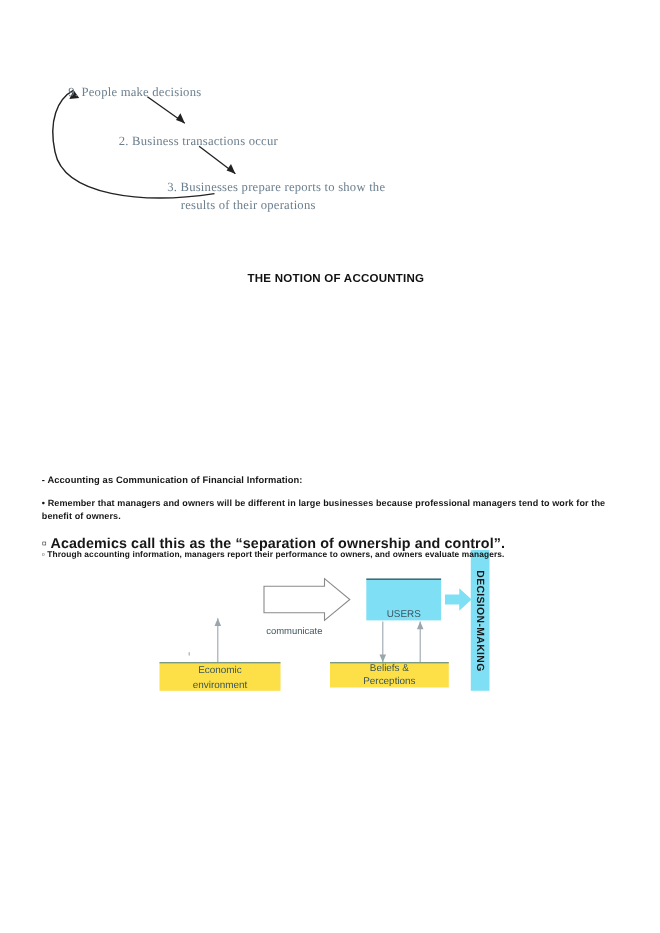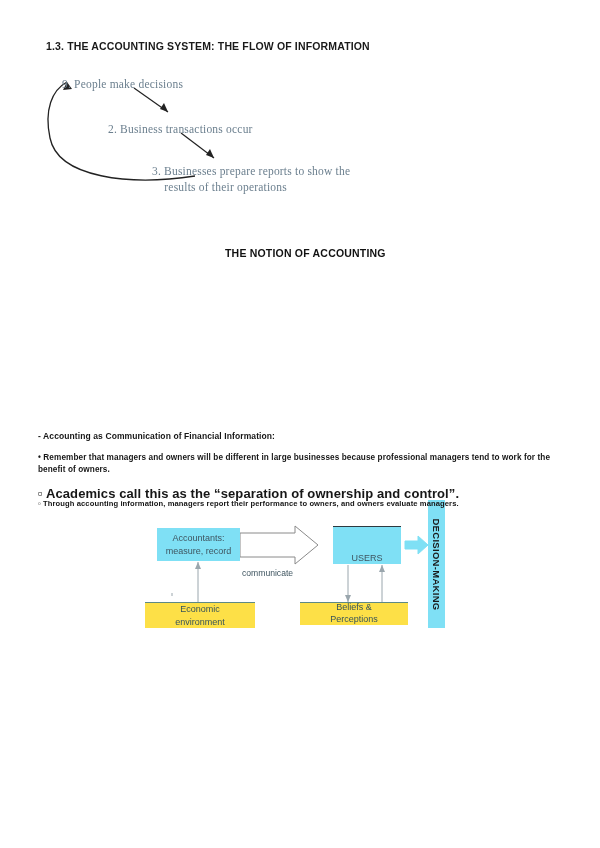--- a/index.html
+++ b/index.html
@@ -99,21 +99,20 @@
   
   .diag2{position:absolute;left:0;top:520px;width:600px;height:200px;}
 
   .arr-svg{position:absolute;left:0;top:0;width:600px;height:848px;pointer-events:none;}
 </style>
 </head>
 <body>
 
 <div class="page">
 
-  <div class="sec-title">1.3. THE ACCOUNTING SYSTEM: THE FLOW OF INFORMATION</div>
 
   <svg class="flow-svg" width="330" height="130" viewBox="0 0 330 130">
 
     <g stroke="#222" stroke-width="1.2" fill="none">
       <line x1="94" y1="20" x2="128" y2="44"></line>
     </g>
     <polygon points="128,44 120,41 124,35" fill="#222"></polygon>
 
     <g stroke="#222" stroke-width="1.2" fill="none">
       <line x1="141" y1="65" x2="174" y2="90"></line>
@@ -144,24 +143,20 @@
 
       <line x1="348" y1="325" x2="348" y2="362" stroke="#9aa6ad" stroke-width="1"></line>
       <polygon points="348,362 345,355 351,355" fill="#9aa6ad"></polygon>
 
       <line x1="382" y1="325" x2="382" y2="362" stroke="#9aa6ad" stroke-width="1"></line>
       <polygon points="382,325 379,332 385,332" fill="#9aa6ad"></polygon>
 
       <line x1="172" y1="353" x2="172" y2="356" stroke="#9aa6ad" stroke-width="1"></line>
     </svg>
 
-    <div class="box cyan" id="box-accountants">
-      <span style="white-space:pre-line">Accountants:
-measure, record</span>
-    </div>
 
     <div class="comm-label">communicate</div>
 
     <div class="box cyan" id="box-users">
       <span style="white-space:pre-line">USERS</span>
     </div>
 
     <div class="box teal" id="box-economic">
       <span style="white-space:pre-line">Economic
 environment</span>

